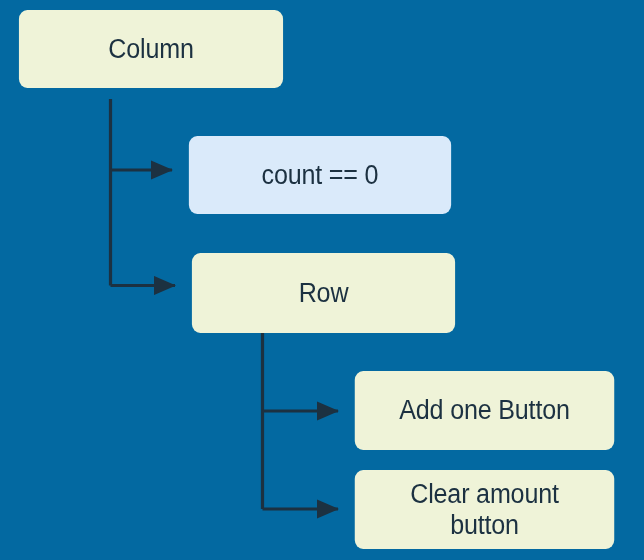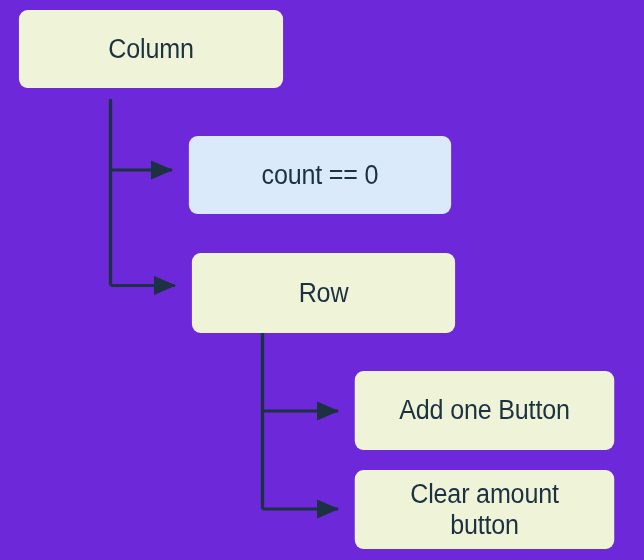--- a/index.html
+++ b/index.html
@@ -7,21 +7,21 @@
     padding: 0;
     background: #ffffff;
   }
   body {
     font-family: "Liberation Sans", "DejaVu Sans", sans-serif;
   }
   #canvas {
     position: relative;
     width: 644px;
     height: 560px;
-    background: #6d28d9;
+    background: #0369a1;
     overflow: hidden;
   }
   .node {
     position: absolute;
     box-sizing: border-box;
     border-radius: 9px;
     display: flex;
     align-items: center;
     justify-content: center;
     text-align: center;

